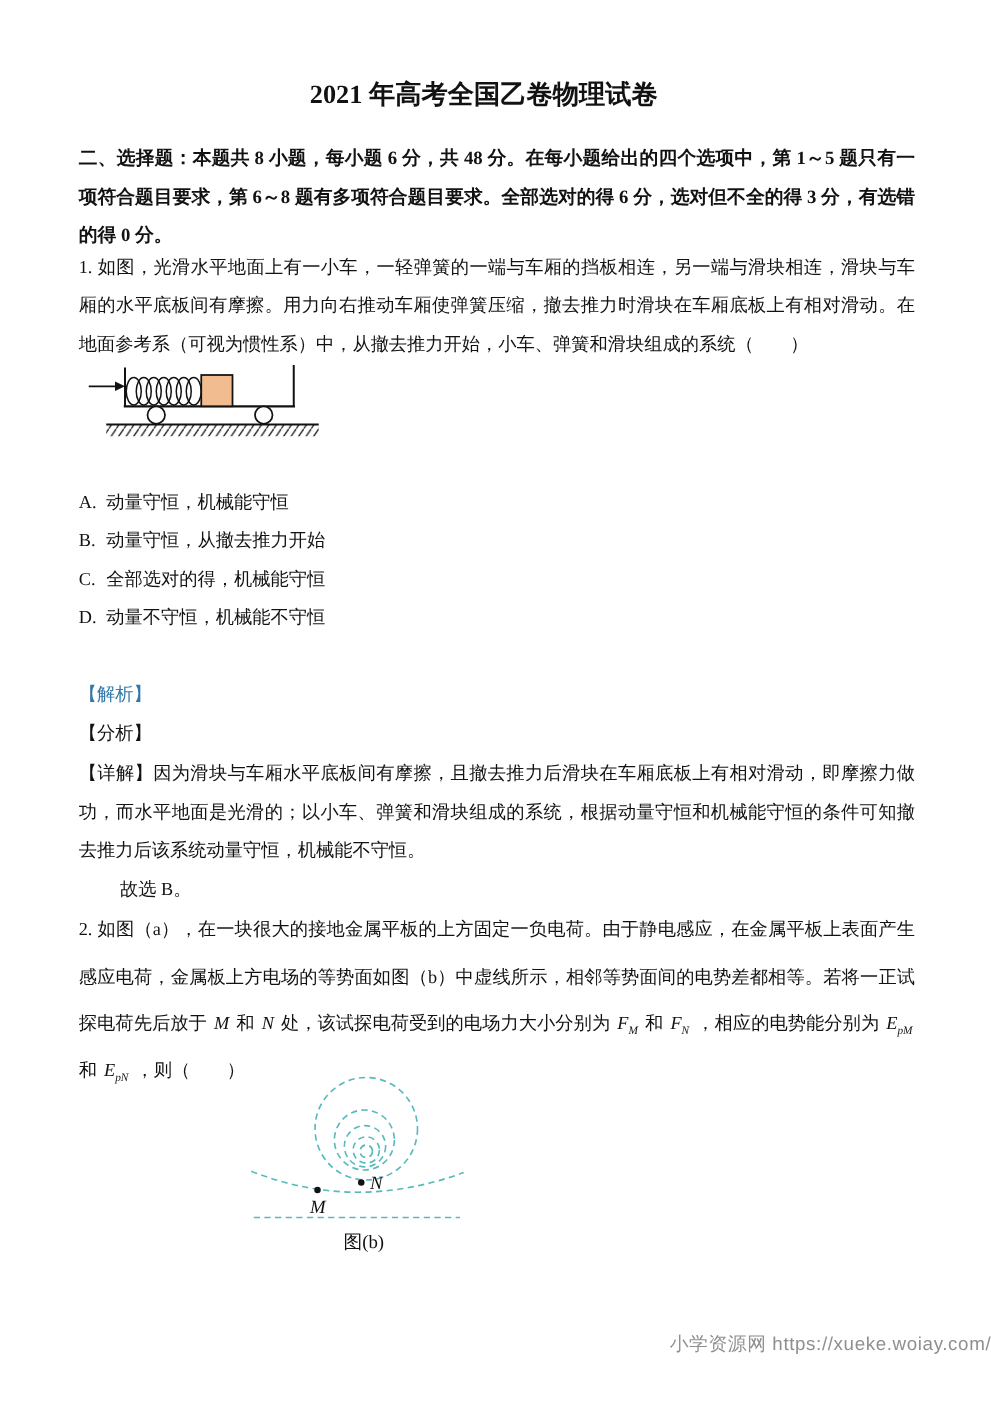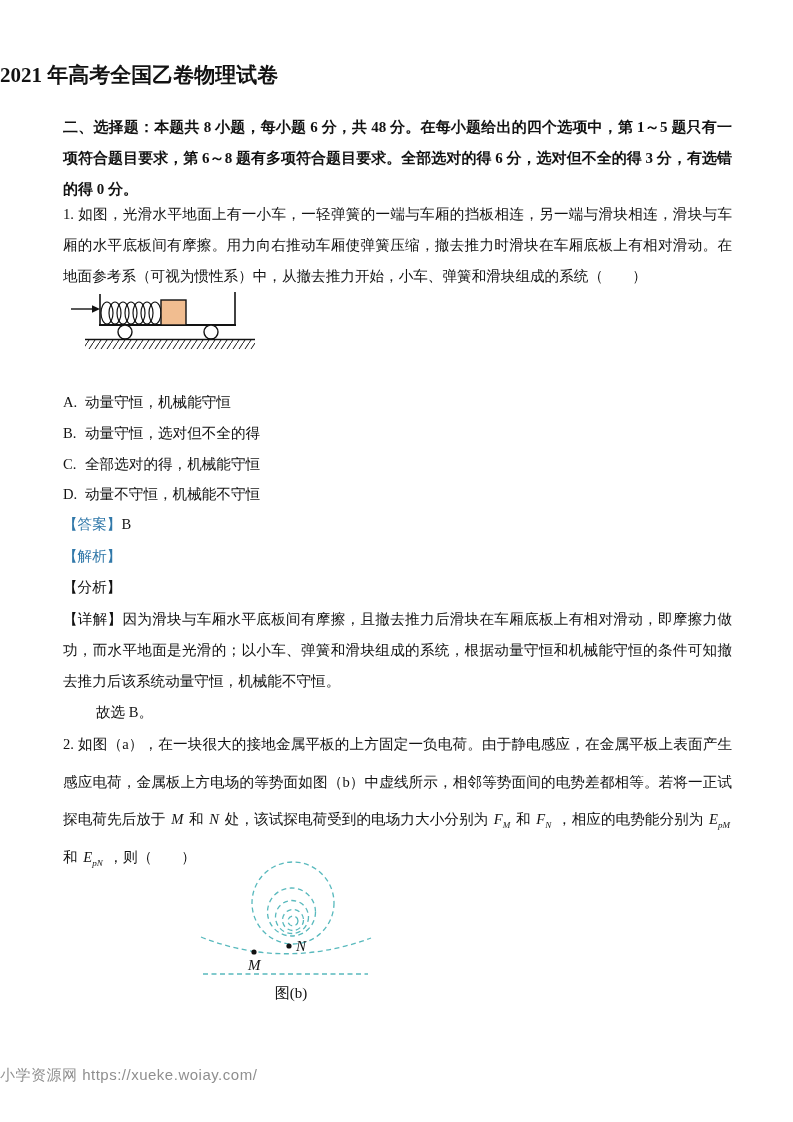--- a/index.html
+++ b/index.html
@@ -11,37 +11,37 @@
   *{box-sizing:border-box;}
   html,body{margin:0;padding:0;}
   body{
     width:793px;height:1122px;background:#ffffff;
     font-family:"Liberation Serif","DejaVu Serif",serif;
     color:#121212;
   }
   .page{position:relative;width:793px;height:1122px;background:#fff;overflow:hidden;}
   .abs{position:absolute;}
   .title{
-    left:0;top:60px;width:774px;
+    left:0;top:60px;width:774px;text-align:center;
     font-size:21px;font-weight:bold;line-height:30px;
   }
   .para{
     left:63px;width:669px;font-size:14.6px;line-height:30.8px;
     text-align:justify;text-justify:inter-ideograph;
   }
   .bold{font-weight:bold;font-size:15px;}
   .teal{color:var(--accent);}
   .qnum{margin-right:4px;}
   .opt-row{height:30.8px;}
   .opt-label{display:inline-block;min-width:22px;}
   .mvar{font-style:italic;font-family:"Liberation Serif",serif;padding:0 2px;}
   .mvar sub{font-size:0.62em;font-style:italic;line-height:0;}
   .q2para{line-height:37.6px;}
   .footer{
-    left:0;top:1066px;width:793px;text-align:left;
+    left:0;top:1066px;width:793px;text-align:right;
     font-family:"Liberation Sans","DejaVu Sans",sans-serif;
     font-size:15px;color:var(--fgray);letter-spacing:0.5px;
   }
   svg text{font-family:"Liberation Serif","DejaVu Serif",serif;}
   .figcap{font-size:15px;fill:#121212;}
   .ptlabel{font-size:15px;font-style:italic;fill:#121212;}
 </style>
 </head>
 <body>
 
@@ -91,26 +91,25 @@
 
       <g>
         <line x1="22" y1="50.5" x2="192" y2="50.5" stroke="#121212" stroke-width="1.6"></line>
         <rect x="22" y="51" width="170" height="9" fill="url(#hatch)"></rect>
       </g>
     </svg>
   </div>
 
   <div class="abs para" style="top:387px;">
     <div class="opt-row"><span class="opt-label">A.</span><span>动量守恒，机械能守恒</span></div>
-    <div class="opt-row"><span class="opt-label">B.</span><span>动量守恒，选对但不全的得</span></div>
+    <div class="opt-row"><span class="opt-label">B.</span><span>动量守恒，从撤去推力开始</span></div>
     <div class="opt-row"><span class="opt-label">C.</span><span>全部选对的得，机械能守恒</span></div>
     <div class="opt-row"><span class="opt-label">D.</span><span>动量不守恒，机械能不守恒</span></div>
   </div>
 
-  <div class="abs para" style="top:509px;"><span class="teal">【答案】</span><span>B</span></div>
   <div class="abs para" style="top:541px;"><span class="teal">【解析】</span></div>
   <div class="abs para" style="top:604px;"><span>【详解】</span><span>因为滑块与车厢水平底板间有摩擦，且撤去推力后滑块在车厢底板上有相对滑动，即摩擦力做功，而水平地面是光滑的；以小车、弹簧和滑块组成的系统，根据动量守恒和机械能守恒的条件可知撤去推力后该系统动量守恒，机械能不守恒。</span></div>
   <div class="abs para" style="top:572px;"><span>【分析】</span></div>
   <div class="abs para" style="top:697px;margin-left:33px;">故选 B。</div>
 
   <div class="abs para q2para" style="top:726px;"><span class="qnum">2.</span><span>如图（a），在一块很大的接地金属平板的上方固定一负电荷。由于静电感应，在金属平板上表面产生感应电荷，金属板上方电场的等势面如图（b）中虚线所示，相邻等势面间的电势差都相等。若将一正试探电荷先后放于 <i class="mvar">M</i> 和 <i class="mvar">N</i> 处，该试探电荷受到的电场力大小分别为 <i class="mvar">F<sub>M</sub></i> 和 <i class="mvar">F<sub>N</sub></i> ，相应的电势能分别为 <i class="mvar">E<sub>pM</sub></i> 和 <i class="mvar">E<sub>pN</sub></i> ，则（　　）</span></div>
 
 
   <div class="abs" style="left:196px;top:858px;">
     <svg width="180" height="152" viewBox="0 0 180 152">

